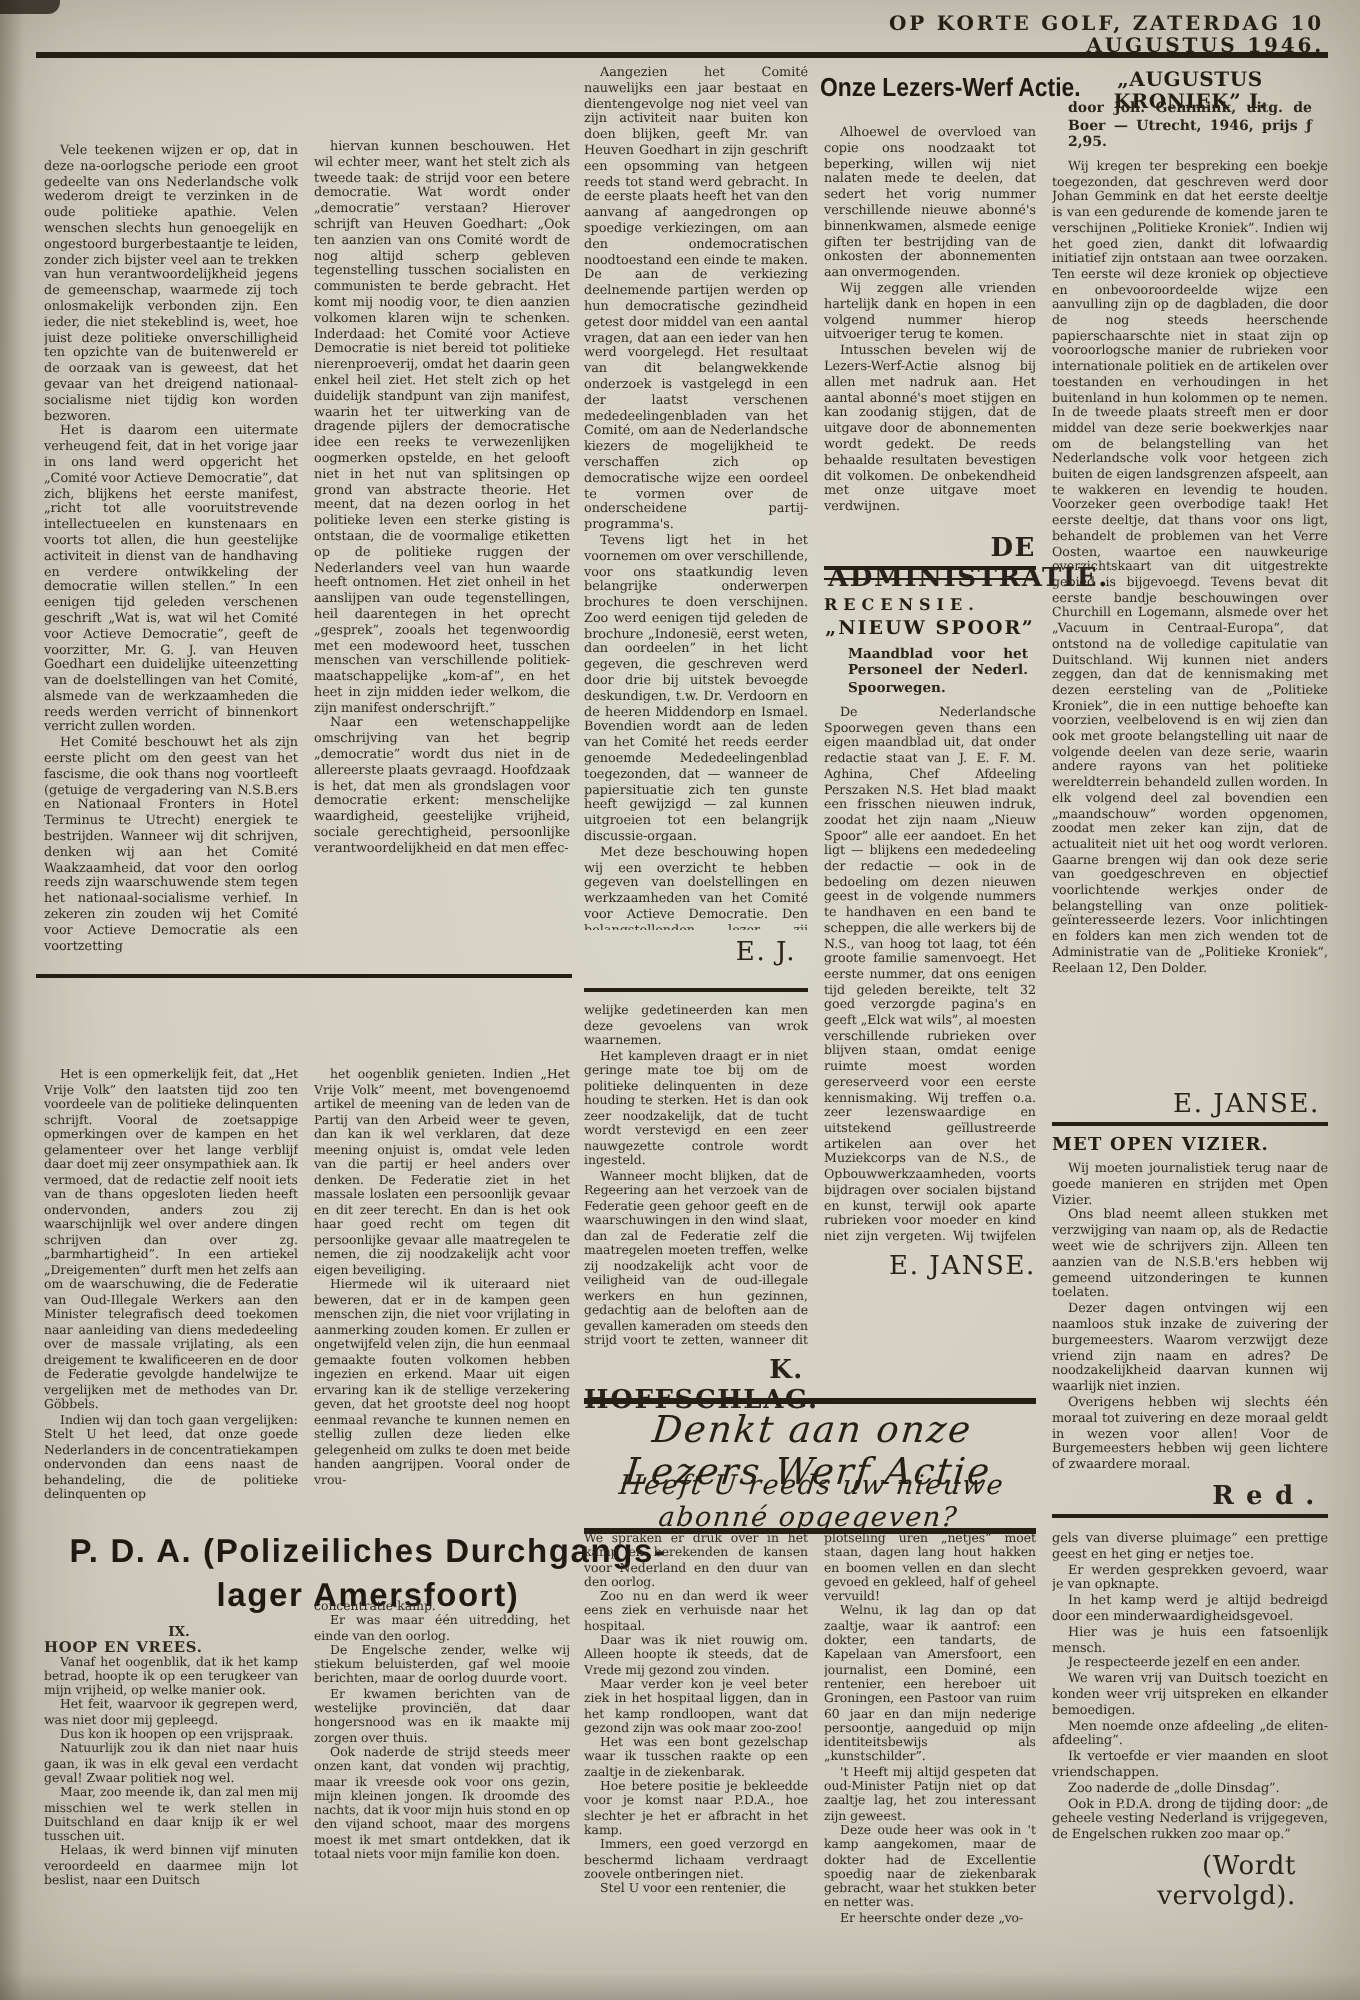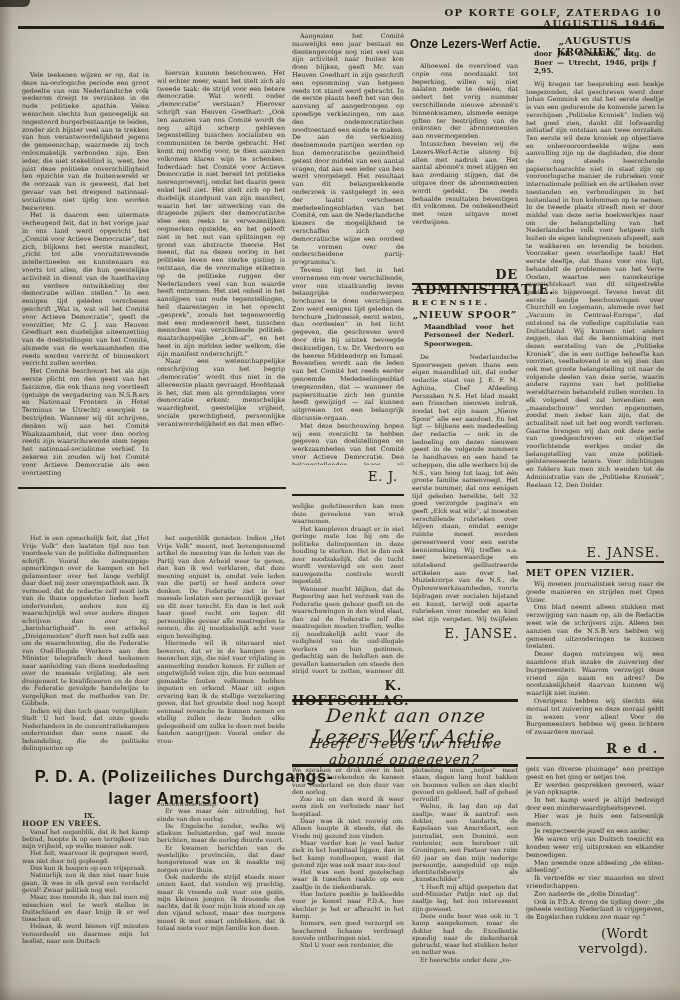--- a/index.html
+++ b/index.html
@@ -99,20 +99,21 @@
   <div class="blk body-col dr-col cont" style="left:292px;top:502px;width:112px;height:172px;">
       <p>welijke gedetineerden kan men deze gevoelens van wrok waarnemen.</p>
       <p>Het kampleven draagt er in niet geringe mate toe bij om de politieke delinquenten in deze houding te sterken. Het is dan ook zeer noodzakelijk, dat de tucht wordt verstevigd en een zeer nauwgezette controle wordt ingesteld.</p>
       <p>Wanneer mocht blijken, dat de Regeering aan het verzoek van de Federatie geen gehoor geeft en de waarschuwingen in den wind slaat, dan zal de Federatie zelf die maatregelen moeten treffen, welke zij noodzakelijk acht voor de veiligheid van de oud-illegale werkers en hun gezinnen, gedachtig aan de beloften aan de gevallen kameraden om steeds den strijd voort te zetten, wanneer dit noodig is.</p>
     </div>
   <div class="sig bold" style="left:292px;top:678px;width:110px;">K. HOFFSCHLAG.</div>
 
   <div class="blk headline-olwa" style="left:410px;top:36px;width:112px;">Onze Lezers-Werf Actie.</div>
   <div class="blk body-col" style="left:412px;top:63px;width:106px;height:202px;">
       <p>Alhoewel de overvloed van copie ons noodzaakt tot beperking, willen wij niet nalaten mede te deelen, dat sedert het vorig nummer verschillende nieuwe abonné's binnenkwamen, alsmede eenige giften ter bestrijding van de onkosten der abonnementen aan onvermogenden.</p>
+      <p>Wij zeggen alle vrienden hartelijk dank en hopen in een volgend nummer hierop uitvoeriger terug te komen.</p>
       <p>Intusschen bevelen wij de Lezers-Werf-Actie alsnog bij allen met nadruk aan. Het aantal abonné's moet stijgen en kan zoodanig stijgen, dat de uitgave door de abonnementen wordt gedekt. De reeds behaalde resultaten bevestigen dit volkomen. De onbekendheid met onze uitgave moet verdwijnen.</p>
     </div>
   <div class="sig bold" style="left:414px;top:267px;width:104px;">DE ADMINISTRATIE.</div>
   <div class="dbl-rule" style="left:412px;top:283px;width:106px;"></div>
 
   <div class="blk kicker" style="left:412px;top:297px;width:106px;">RECENSIE.</div>
   <div class="blk rec-title" style="left:412px;top:309px;width:106px;">„NIEUW SPOOR”</div>
   <div class="blk rec-sub" style="left:424px;top:323px;width:90px;">Maandblad voor het Personeel der Nederl. Spoorwegen.</div>
   <div class="blk body-col tight" style="left:412px;top:353px;width:106px;height:270px;">
       <p>De Nederlandsche Spoorwegen geven thans een eigen maandblad uit, dat onder redactie staat van J. E. F. M. Aghina, Chef Afdeeling Perszaken N.S. Het blad maakt een frisschen nieuwen indruk, zoodat het zijn naam „Nieuw Spoor” alle eer aandoet. En het ligt — blijkens een mededeeling der redactie — ook in de bedoeling om dezen nieuwen geest in de volgende nummers te handhaven en een band te scheppen, die alle werkers bij de N.S., van hoog tot laag, tot één groote familie samenvoegt. Het eerste nummer, dat ons eenigen tijd geleden bereikte, telt 32 goed verzorgde pagina's en geeft „Elck wat wils”, al moesten verschillende rubrieken over blijven staan, omdat eenige ruimte moest worden gereserveerd voor een eerste kennismaking. Wij treffen o.a. zeer lezenswaardige en uitstekend geïllustreerde artikelen aan over het Muziekcorps van de N.S., de Opbouwwerkzaamheden, voorts bijdragen over socialen bijstand en kunst, terwijl ook aparte rubrieken voor moeder en kind niet zijn vergeten. Wij twijfelen er niet aan, dat er buiten de kringen der N.S. groote belangstelling zal bestaan voor dit prachtig verzorgde orgaan, waaruit men veel wetenswaardigs kan lezen over deze maatschappij, die zulk een belangrijke plaats in ons economisch leven inneemt.</p>

